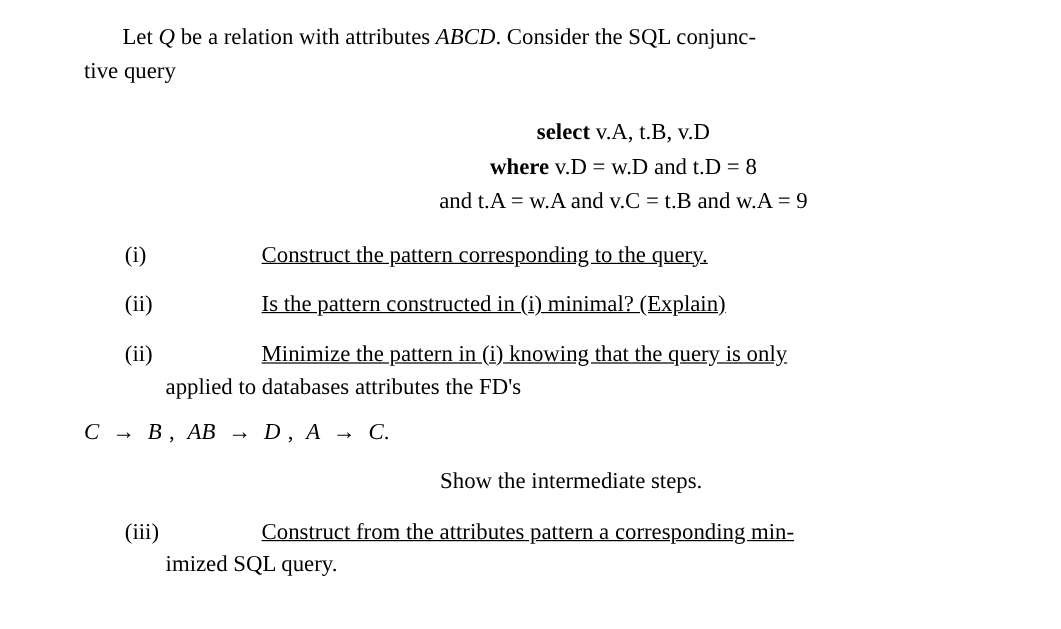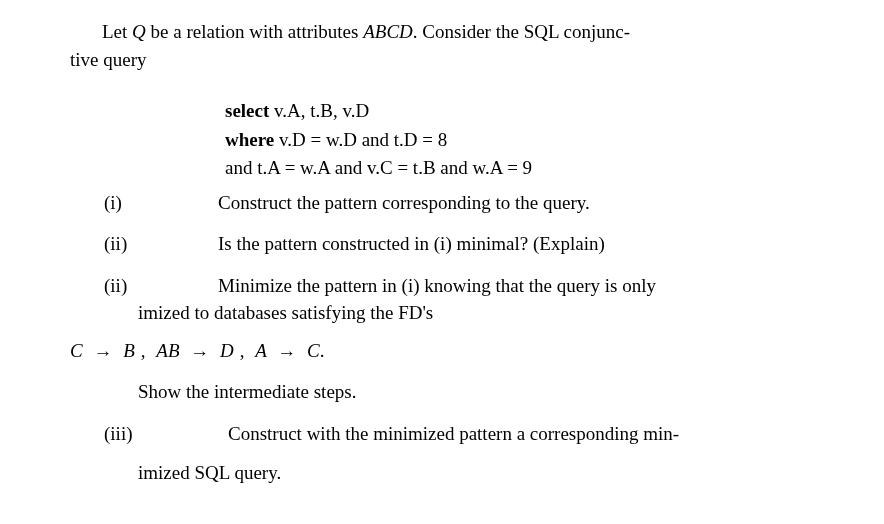--- a/index.html
+++ b/index.html
@@ -21,54 +21,57 @@
       margin-bottom: 24px;
     }
     .intro-indent {
       text-indent: 32px;
     }
     .italic {
       font-style: italic;
     }
     .query-block {
       margin-left: 155px;
-      margin-bottom: 6px;
+      margin-bottom: 16px;
       line-height: 1.5;
+      text-align: center;
     }
     .bold {
       font-weight: bold;
     }
     .item {
       display: flex;
       margin-bottom: 14px;
     }
     .item-label {
       width: 118px;
       flex-shrink: 0;
       padding-left: 34px;
     }
     .item-body {
       flex: 1;
+      text-decoration: underline;
     }
     .item-body-first {
       text-indent: 30px;
     }
     .fd-line {
       text-align: left;
       margin-top: 10px;
       margin-bottom: 14px;
       font-style: italic;
     }
     .arrow {
       font-style: normal;
       padding: 0 6px;
     }
     .show-steps {
       margin-left: 68px;
       margin-bottom: 14px;
+      text-align: center;
     }
     .continuation {
       margin-left: 68px;
     }
   </style>
 </head>
 <body>
 
 <div class="intro">
   <div class="intro-indent">
@@ -95,34 +98,34 @@
 <div class="item">
   <div class="item-label">(ii)</div>
   <div class="item-body item-body-first">Is the pattern constructed in (i) minimal? (Explain)</div>
 </div>
 
 <div>
   <div class="item" style="margin-bottom:0;">
     <div class="item-label">(ii)</div>
     <div class="item-body item-body-first">Minimize the pattern in (i) knowing that the query is only</div>
   </div>
-  <div class="continuation">imized to databases satisfying the FD's</div>
+  <div class="continuation">applied to databases attributes the FD's</div>
 </div>
 
 <div class="fd-line">
   <span>C</span>
   <span class="arrow">→</span>
   <span>B</span><span class="arrow" style="font-style:normal;">,  </span><span>AB</span>
   <span class="arrow">→</span>
   <span>D</span><span class="arrow" style="font-style:normal;">,  </span><span>A</span>
   <span class="arrow">→</span>
   <span>C</span><span style="font-style:normal;">.</span>
 </div>
 
 <div class="show-steps">Show the intermediate steps.</div>
 
 <div>
-  <div class="item" style="margin-bottom:12px;gap:10px;">
+  <div class="item" style="margin-bottom:0;">
     <div class="item-label">(iii)</div>
-    <div class="item-body item-body-first">Construct with the minimized pattern a corresponding min-</div>
+    <div class="item-body item-body-first">Construct from the attributes pattern a corresponding min-</div>
   </div>
   <div class="continuation">imized SQL query.</div>
 </div>
 
 </body></html>

